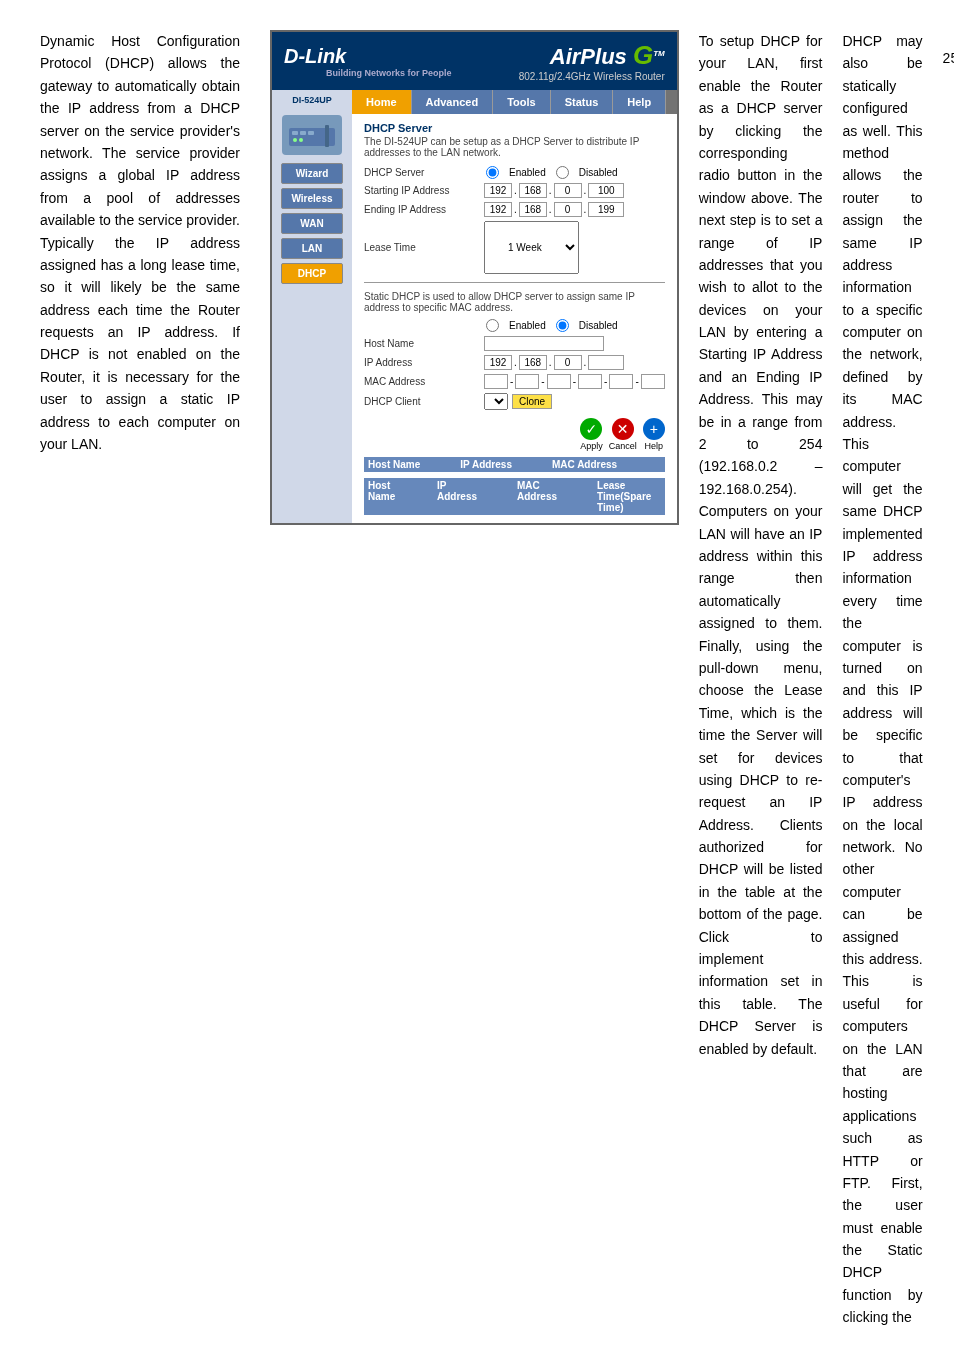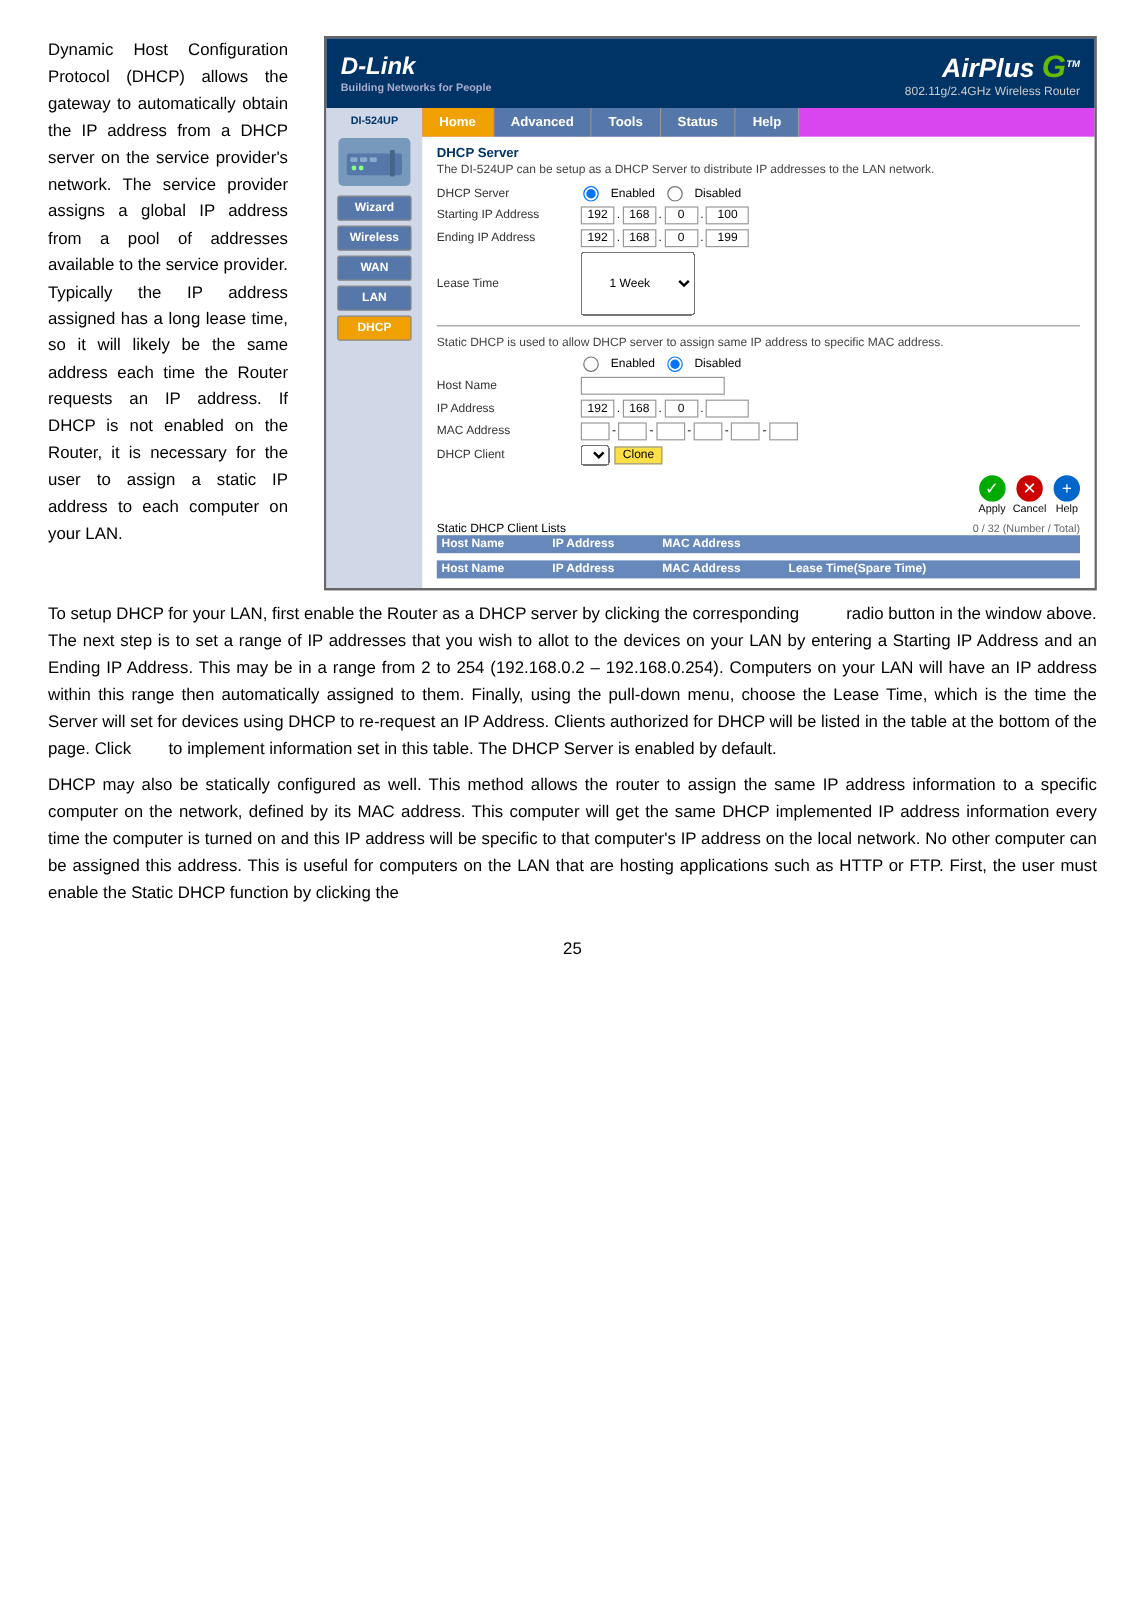--- a/index.html
+++ b/index.html
@@ -8,22 +8,22 @@
       font-size: 14px;
       background: #fff;
       color: #000;
       width: 954px;
       min-height: 1352px;
       padding: 30px 40px;
     }
 
     .page-layout {
       display: flex;
-      flex-direction: column;
-      gap: 8px;
+      flex-direction: row;
+      gap: 20px;
     }
 
     .top-section {
       display: flex;
       gap: 30px;
       align-items: flex-start;
     }
 
     .left-text {
       width: 200px;
@@ -57,20 +57,21 @@
     .dlink-logo .dlink-brand {
       font-size: 20px;
       font-weight: 900;
       font-style: italic;
       text-align: center;
     }
     .dlink-logo .dlink-sub {
       font-size: 9px;
       display: block;
       color: #aac;
+      margin-left: 42px;
     }
 
     .airplus-logo {
       text-align: right;
       color: #fff;
     }
     .airplus-logo .airplus-text {
       font-size: 22px;
       font-style: italic;
       font-weight: bold;
@@ -103,21 +104,21 @@
     .model-label {
       font-size: 9px;
       font-weight: bold;
       color: #003366;
       text-align: center;
       margin-bottom: 6px;
     }
 
     .nav-bar {
       display: flex;
-      background: #d946ef;
+      background: #737373;
     }
 
     .nav-tab {
       padding: 6px 14px;
       font-size: 11px;
       font-weight: bold;
       cursor: pointer;
       border-right: 1px solid #999;
     }
     .nav-tab.active { background: #f0a000; color: #fff; }
@@ -524,24 +525,20 @@
                 <div class="action-icon cancel-icon">✕</div>
                 <span>Cancel</span>
               </div>
               <div class="action-btn">
                 <div class="action-icon help-icon">+</div>
                 <span>Help</span>
               </div>
             </div>
 
             <div class="client-table-section">
-              <div>
-                <span>Static DHCP Client Lists</span>
-                <span class="client-count">0 / 32 (Number / Total)</span>
-              </div>
               <div class="client-table-header">
                 <span>Host Name</span>
                 <span>IP Address</span>
                 <span>MAC Address</span>
               </div>
             </div>
 
             <div class="client-table-section">
               <div class="client-table-header">
                 <span>Host Name</span>

